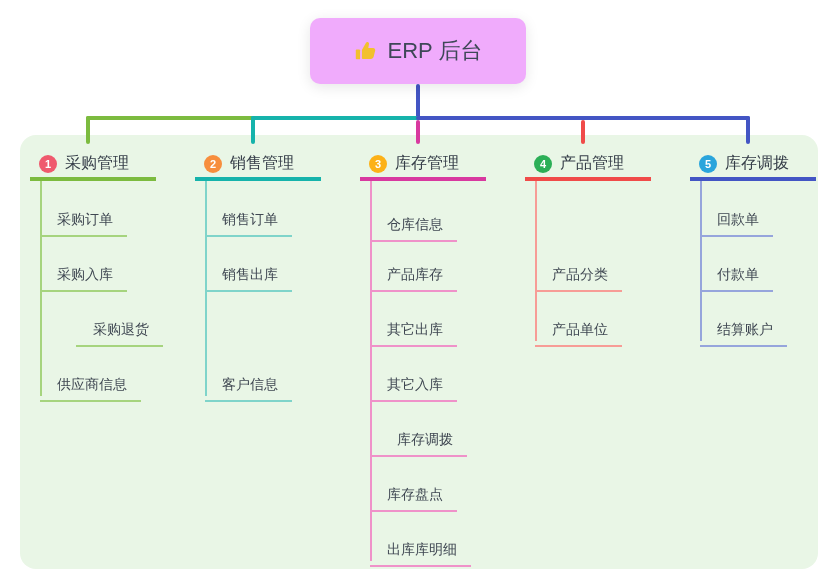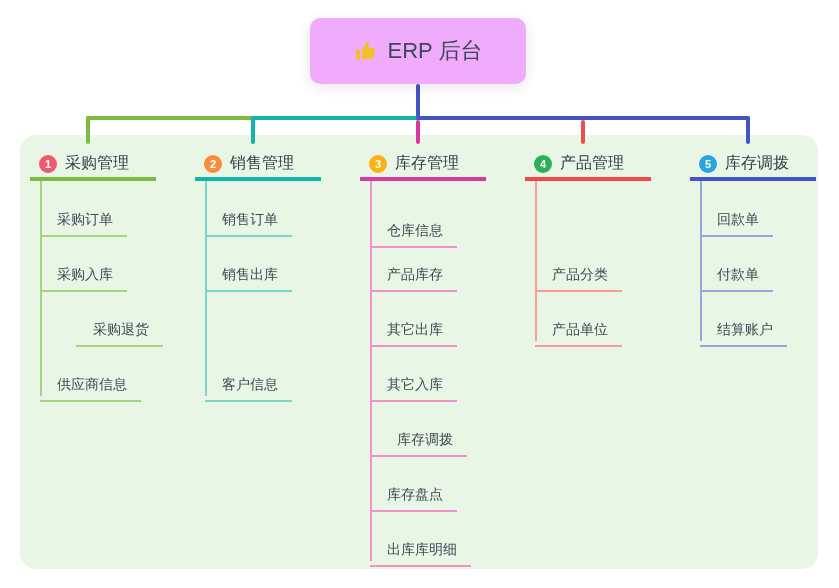--- a/index.html
+++ b/index.html
@@ -83,21 +83,21 @@
   <div class="child-line" style="left: 205px; top: 179px; height: 217px; background: rgb(127, 212, 202);"></div>
   <div class="child-node" style="left: 205px; top: 201px; border-bottom-color: rgb(127, 212, 202);">销售订单</div>
   <div class="child-node" style="left: 205px; top: 256px; border-bottom-color: rgb(127, 212, 202);">销售出库</div>
   <div class="child-node" style="left: 205px; top: 366px; border-bottom-color: rgb(127, 212, 202);">客户信息</div>
 
   <div class="branch-heading" style="left: 360px; border-bottom-color: rgb(216, 57, 159);">
     <span class="badge" style="background: rgb(252, 177, 23);">3</span>
     <span>库存管理</span>
   </div>
   <div class="child-line" style="left: 370px; top: 179px; height: 382px; background: rgb(239, 146, 201);"></div>
-  <div class="child-node" style="left: 370px; top: 212px; border-bottom-color: rgb(239, 146, 201);">仓库信息</div>
+  <div class="child-node" style="left: 370px; top: 206px; border-bottom-color: rgb(239, 146, 201);">仓库信息</div>
   <div class="child-node" style="left: 370px; top: 256px; border-bottom-color: rgb(239, 146, 201);">产品库存</div>
   <div class="child-node" style="left: 370px; top: 311px; border-bottom-color: rgb(239, 146, 201);">其它出库</div>
   <div class="child-node" style="left: 370px; top: 366px; border-bottom-color: rgb(239, 146, 201);">其它入库</div>
   <div class="child-node" style="left: 370px; top: 421px; border-bottom-color: rgb(239, 146, 201); padding-left: 27px;">库存调拨</div>
   <div class="child-node" style="left: 370px; top: 476px; border-bottom-color: rgb(239, 146, 201);">库存盘点</div>
   <div class="child-node" style="left: 370px; top: 531px; border-bottom-color: rgb(239, 146, 201);">出库库明细</div>
 
   <div class="branch-heading" style="left: 525px; border-bottom-color: rgb(240, 75, 73);">
     <span class="badge" style="background: rgb(44, 175, 87);">4</span>
     <span>产品管理</span>

